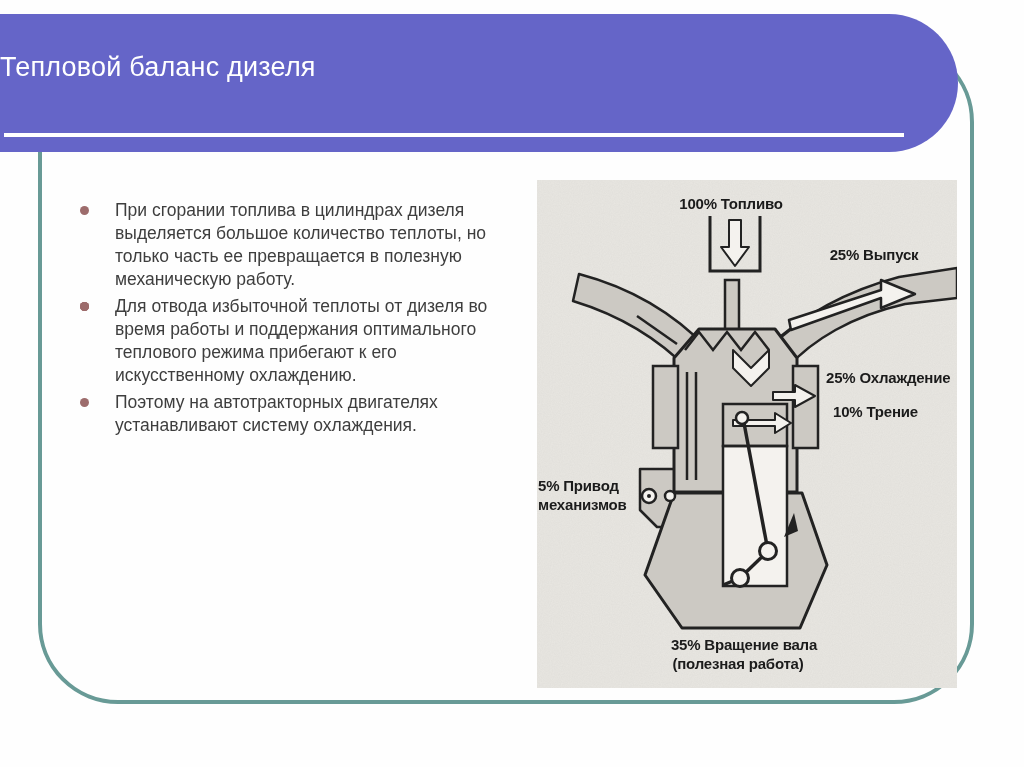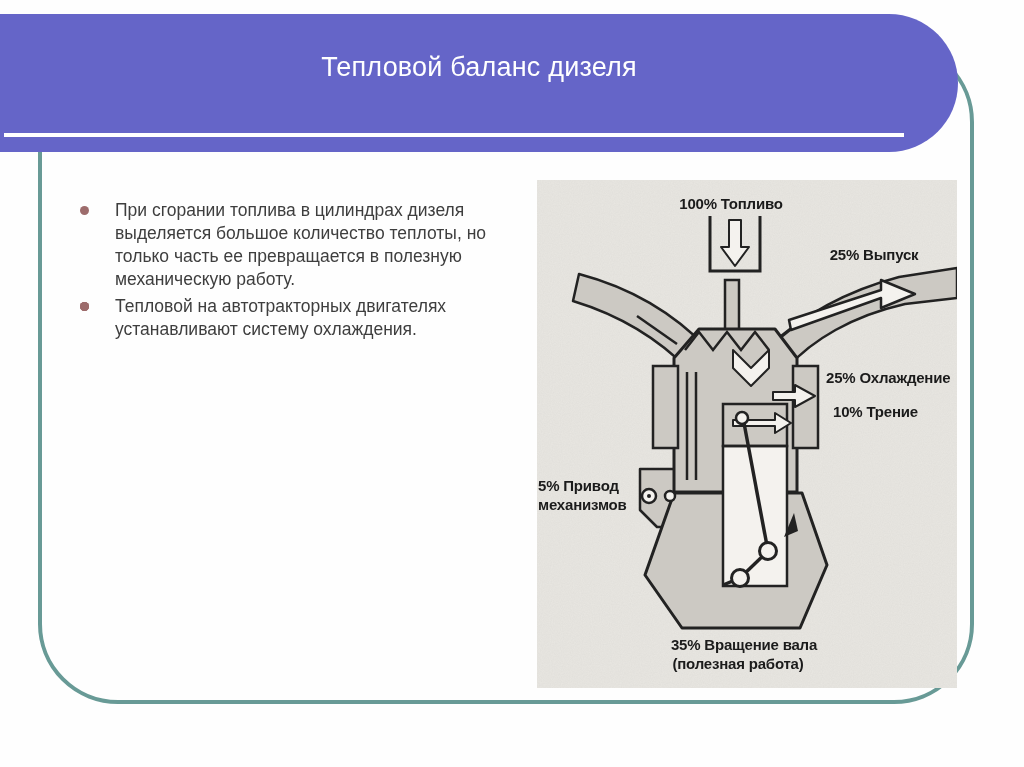--- a/index.html
+++ b/index.html
@@ -19,21 +19,21 @@
     position:absolute;left:0;top:14px;width:958px;height:138px;
     background:var(--banner);
     border-radius:0 72px 72px 0;
   }
   .banner-line{
     position:absolute;left:4px;top:119px;width:900px;height:4px;
     background:#ffffff;
   }
   .slide-title{
     position:absolute;left:0;top:52px;width:958px;
-    text-align:center;color:var(--title-text);
+    color:var(--title-text);
     font-size:27px;font-weight:400;letter-spacing:.2px;
   }
   
   .bullets{
     position:absolute;left:78px;top:199px;width:432px;
     list-style:none;margin:0;padding:0;
     color:var(--body-text);font-size:17.5px;line-height:23px;
   }
   .bullets li{
     position:relative;padding-left:37px;margin-bottom:4px;
@@ -59,21 +59,22 @@
 
 <div class="banner">
   <div class="banner-line"></div>
 </div>
 <div class="slide-title">Тепловой баланс дизеля</div>
 
 <ul class="bullets">
   <li><span class="dot"></span><span>При сгорании топлива в цилиндрах дизеля выделяется большое количество теплоты, но только часть ее превращается в полезную механическую работу.</span></li>
   <li><span class="dot"></span></li>
   <li><span class="dot"></span></li>
-  <li><span class="dot"></span><span>Тепловой на автотракторных двигателях устанавливают систему охлаждения.</span></li>
+  <li><span class="dot"></span><span>Для отвода избыточной теплоты от дизеля во время работы и поддержания оптимального теплового режима прибегают к его искусственному охлаждению.</span></li>
+  <li><span class="dot"></span><span>Поэтому на автотракторных двигателях устанавливают систему охлаждения.</span></li>
 </ul>
 
 <div class="diagram">
   <svg width="420" height="508" viewBox="0 0 420 508" xmlns="http://www.w3.org/2000/svg">
     <defs>
       <filter id="scan-noise" x="0" y="0" width="100%" height="100%">
         <feTurbulence type="fractalNoise" baseFrequency="0.9" numOctaves="2"></feTurbulence>
         <feColorMatrix type="matrix" values="0 0 0 0 0.25  0 0 0 0 0.25  0 0 0 0 0.24  0 0 0 0.09 0"></feColorMatrix>
       </filter>
     </defs>

